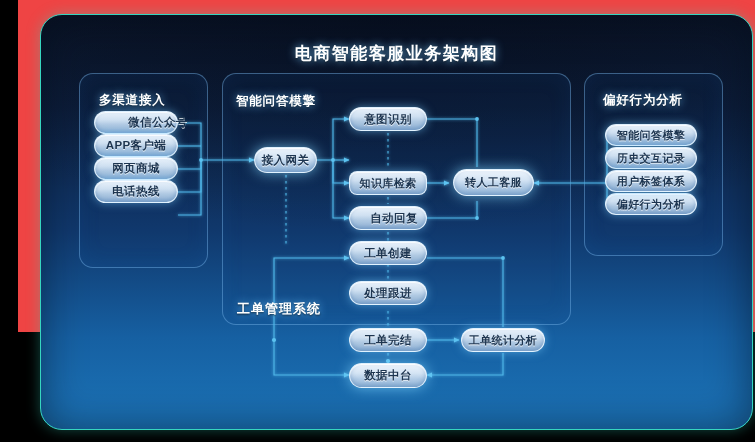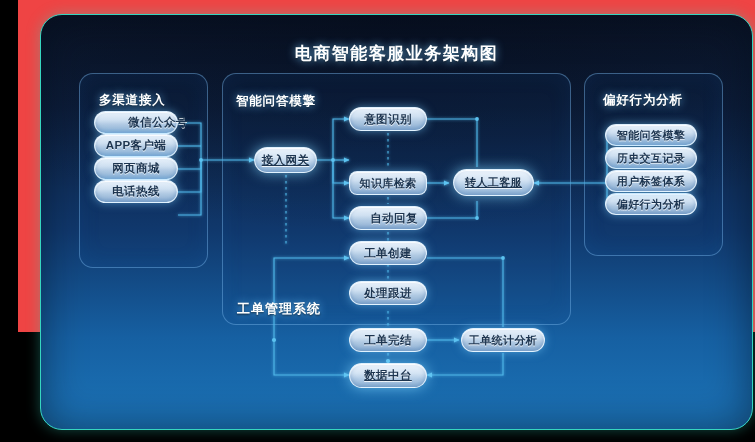--- a/index.html
+++ b/index.html
@@ -56,21 +56,20 @@
     color:#1d3550;
     font-size:11.5px;font-weight:bold;letter-spacing:.4px;
     text-shadow:0 1px 0 rgba(255,255,255,.75);
     white-space:nowrap;
     box-sizing:border-box;
   }
   .node.wide{font-size:11px;}
   .node.big{
     background:linear-gradient(180deg,#eef5fc 0%,#d4e4f4 40%,#b2cce6 65%,#96b8d9 100%);
     box-shadow:0 0 14px rgba(130,215,255,.7), inset 0 1px 1px rgba(255,255,255,.95), inset 0 -2px 5px rgba(70,120,175,.45);
-    text-decoration:underline;
   }
 
   .floatlabel{
     position:absolute;z-index:6;font-size:13px;font-weight:bold;color:#fff;
     letter-spacing:1px;white-space:nowrap;
     text-shadow:0 0 9px rgba(110,195,255,.85),0 1px 2px rgba(0,0,0,.8);
   }
 </style>
 </head>
 <body>

